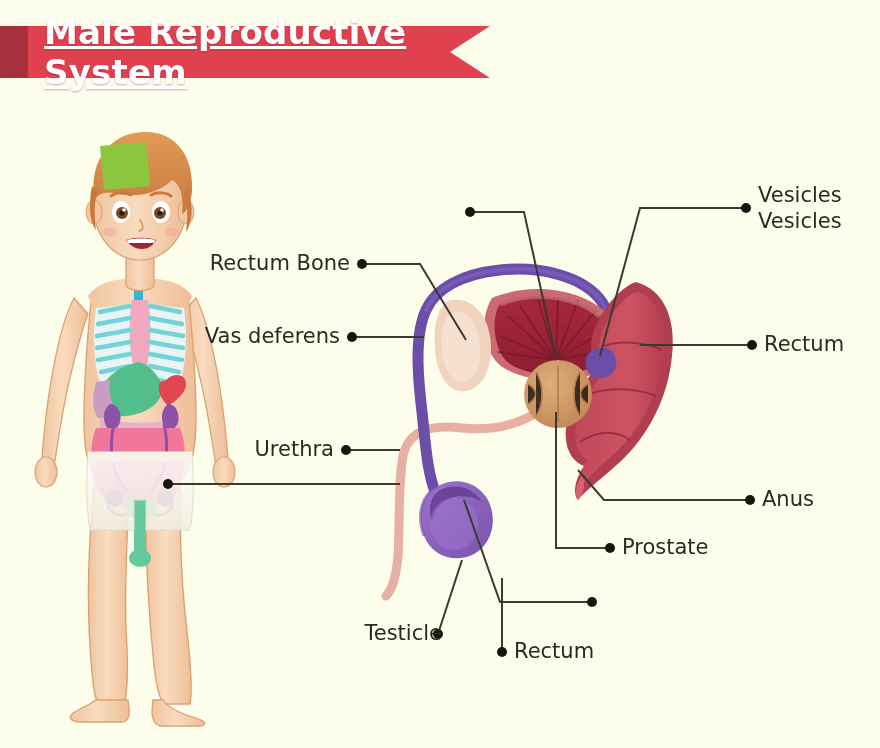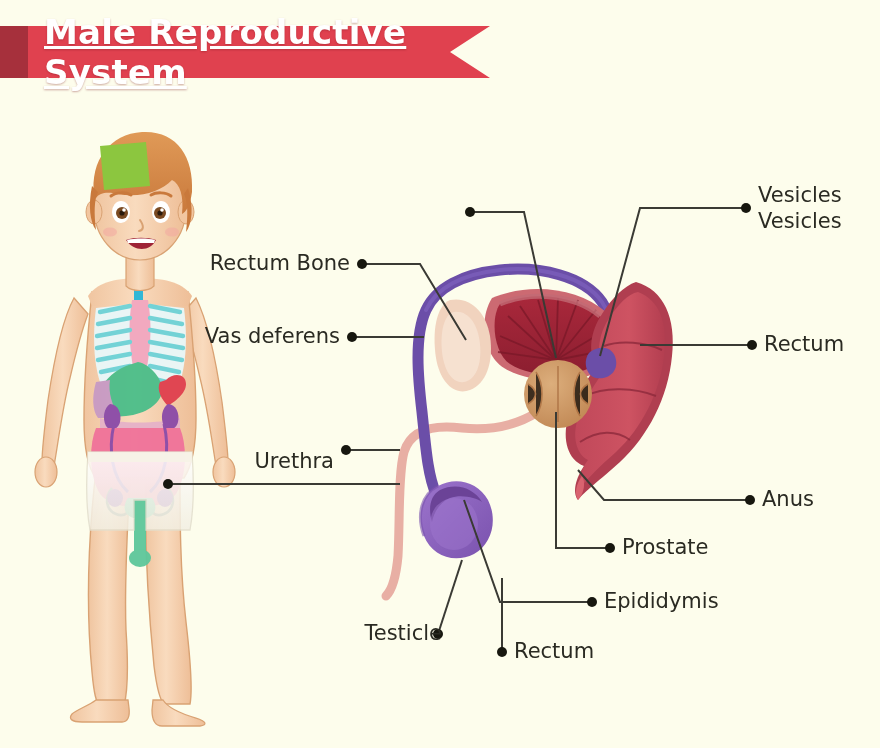--- a/index.html
+++ b/index.html
@@ -312,30 +312,29 @@
       <circle cx="438" cy="634" r="5"></circle>
       <circle cx="502" cy="652" r="5"></circle>
     </g>
   </svg>
 
 
   <div class="lbltext l" style="left:130px;top:251px;width:220px;">Rectum Bone</div>
 
   <div class="lbltext l" style="left:110px;top:324px;width:230px;">Vas deferens</div>
 
-  <div class="lbltext l" style="left:130px;top:437px;width:204px;margin-top:12px;">Urethra</div>
+  <div class="lbltext l" style="left:130px;top:437px;width:204px;">Urethra</div>
 
   <div class="lbltext r" style="left:758px;top:183px;width:120px;">Vesicles</div>
   <div class="lbltext r" style="left:758px;top:209px;width:120px;">Vesicles</div>
 
   <div class="lbltext r" style="left:764px;top:332px;width:116px;">Rectum</div>
 
   <div class="lbltext r" style="left:762px;top:487px;width:116px;">Anus</div>
 
   <div class="lbltext r" style="left:622px;top:535px;width:160px;">Prostate</div>
 
-  <div class="lbltext r" style="left:604px;top:589px;width:180px;">Epididymis</div>
 
   <div class="lbltext l" style="left:262px;top:621px;width:180px;">Testicle</div>
 
   <div class="lbltext r" style="left:514px;top:639px;width:170px;">Rectum</div>
 
 </div>
 
 </body></html>

